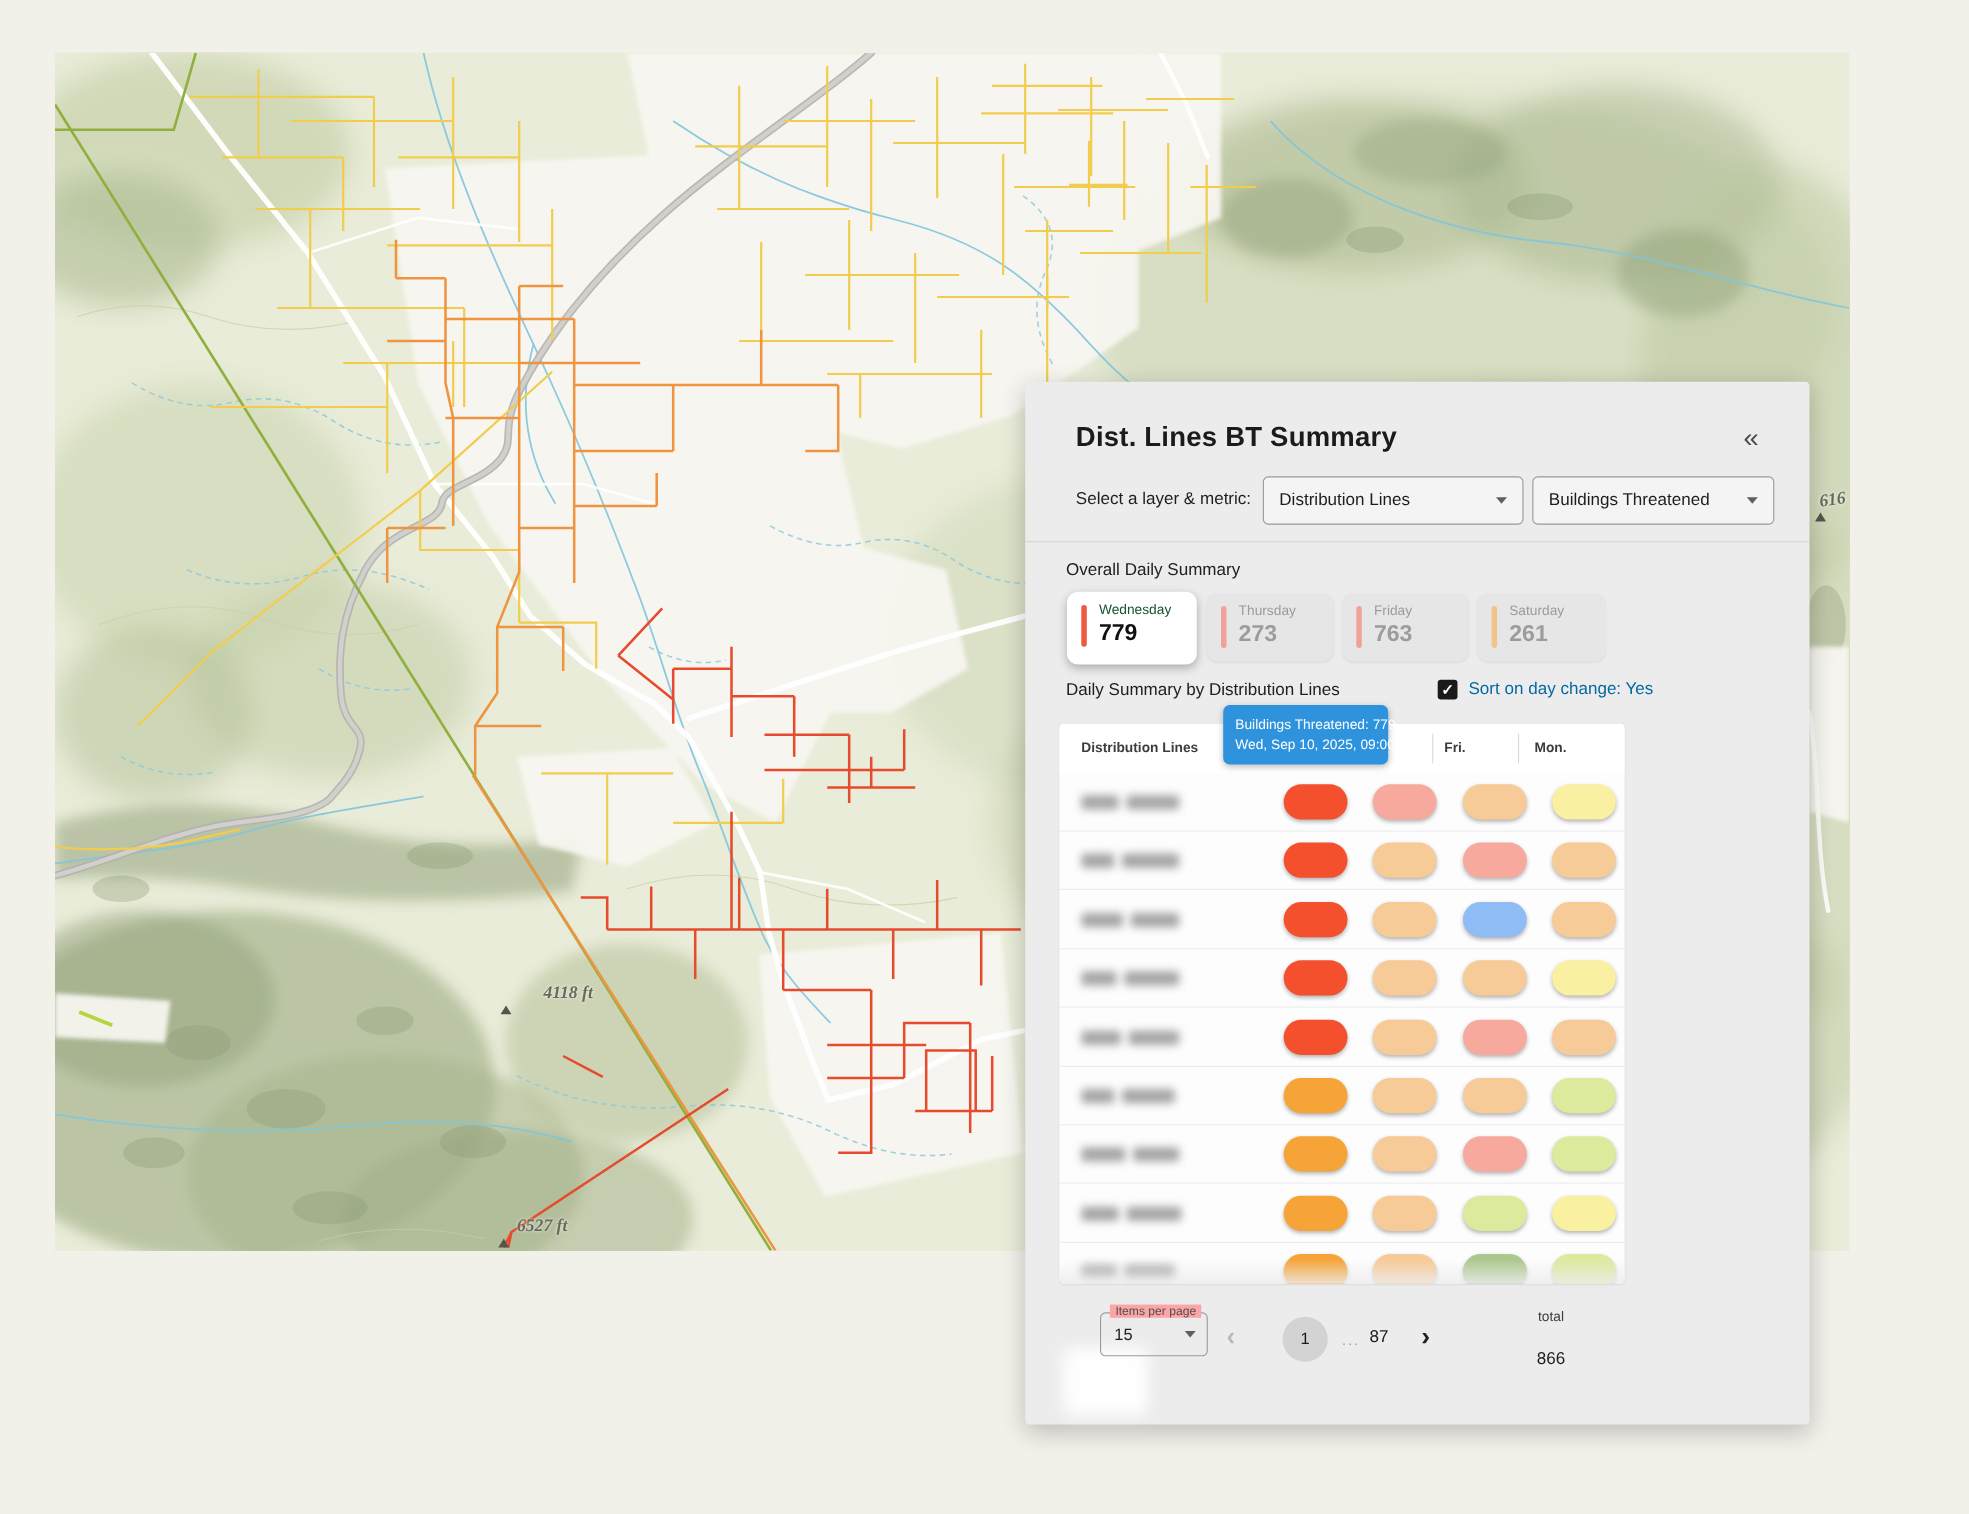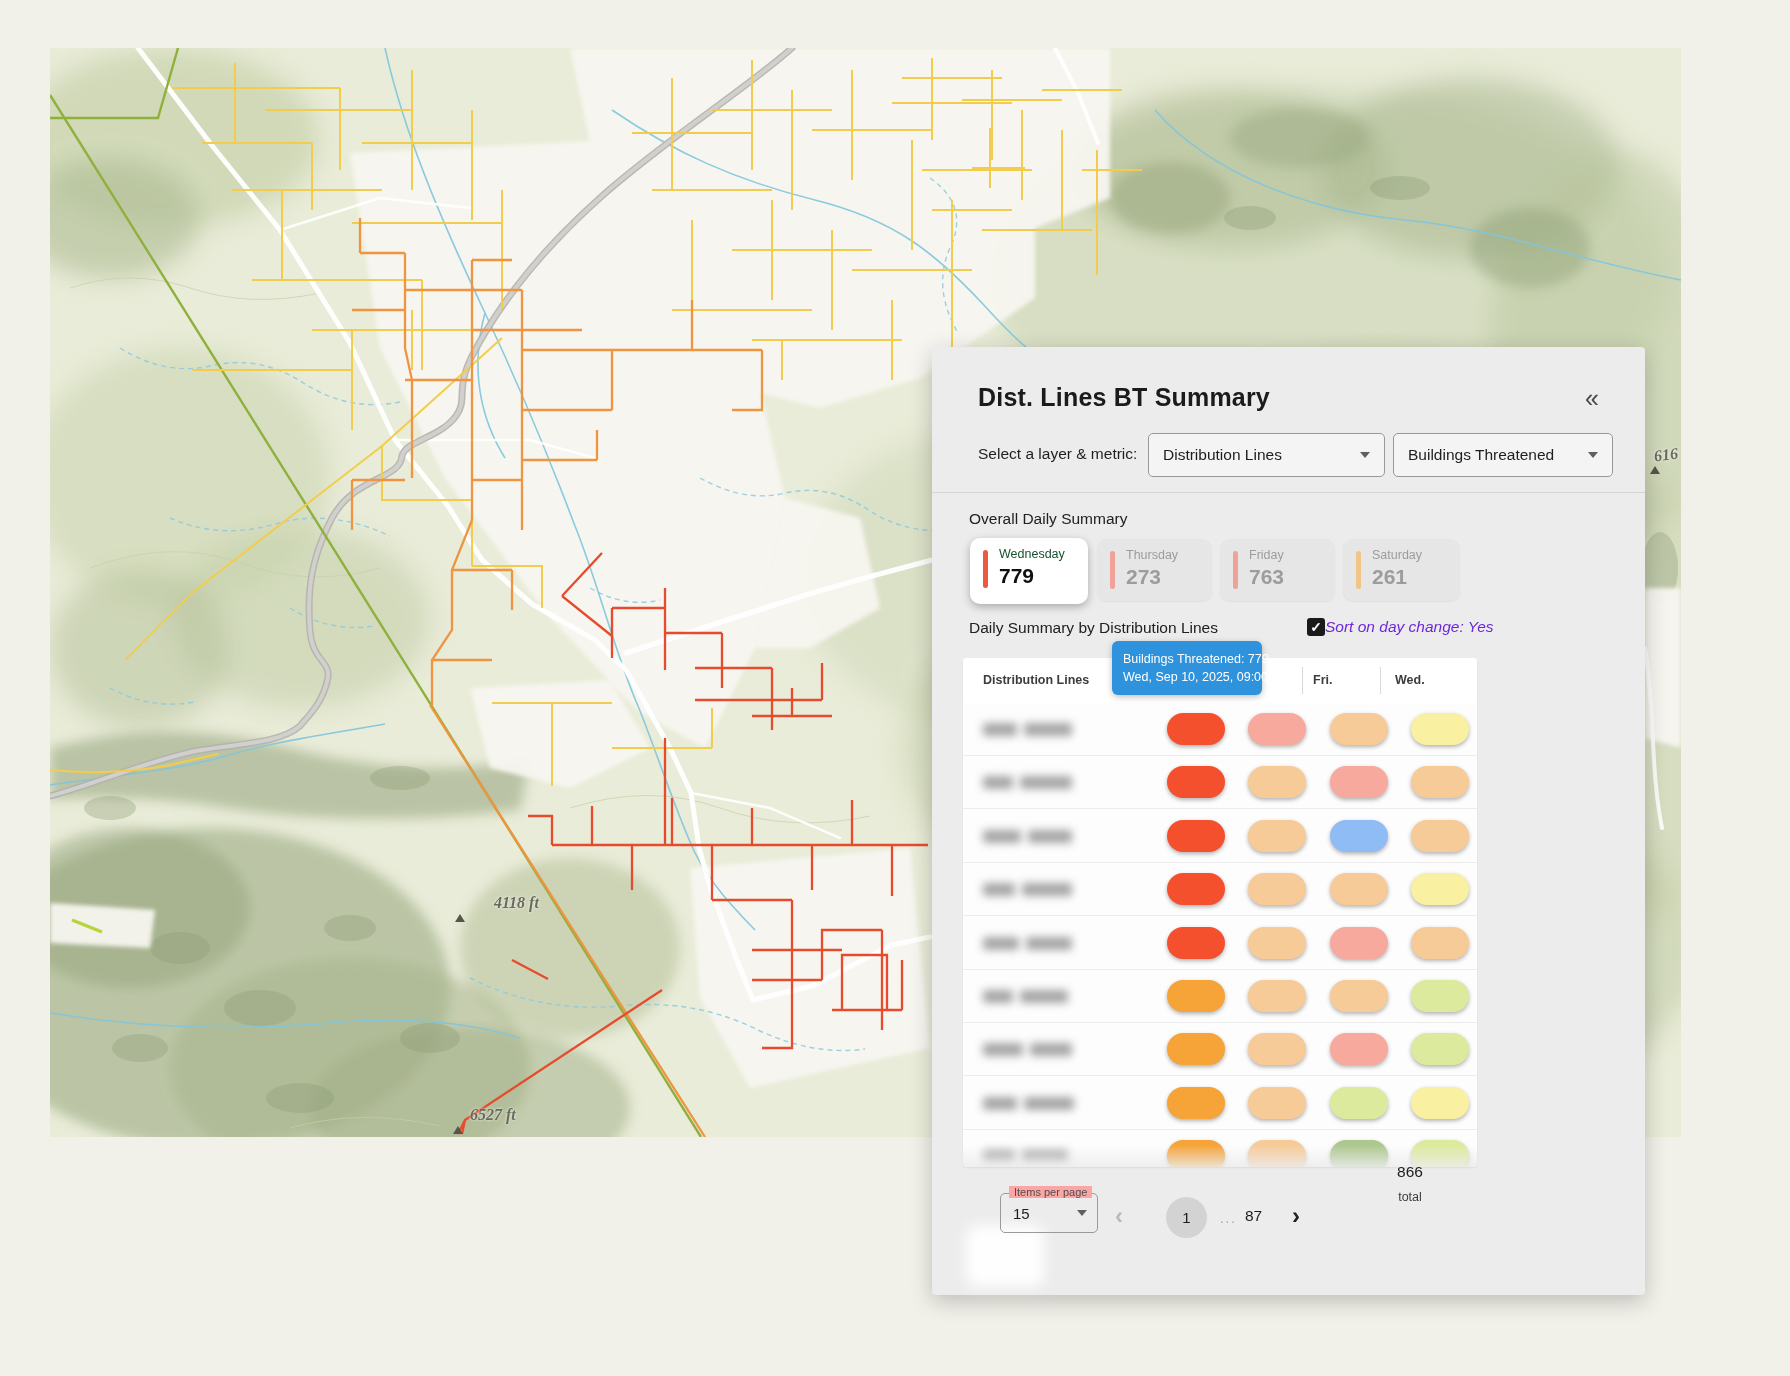--- a/index.html
+++ b/index.html
@@ -80,21 +80,21 @@
     position:absolute;left:29px;top:26px;font-size:21px;font-weight:700;color:#9c9c9c;
   }
   .day-card.selected .day{color:#14532d;}
   .day-card.selected .num{color:#101010;}
   
   .sort-box{position:absolute;left:375px;top:271px;display:flex;align-items:center;cursor:pointer;}
   .checkbox{
     width:18px;height:18px;background:#1a1a1a;border-radius:3px;flex:none;
     color:#fff;font-size:14px;font-weight:700;text-align:center;line-height:18px;
   }
-  .sort-label{font-size:15.5px;color:#6d28d9;white-space:nowrap;font-style:italic;}
+  .sort-label{margin-left:10px;font-size:15.5px;color:#0369a1;white-space:nowrap;}
   
   .bt-table{
     position:absolute;left:31px;top:311px;width:514px;height:509px;background:#fdfdfd;
     border-radius:4px;overflow:hidden;box-shadow:0 1px 2px rgba(0,0,0,.08);
   }
   .bt-header{position:absolute;left:0;top:0;width:100%;height:45px;background:#fff;}
   .bt-header .first-col{
     position:absolute;left:20px;top:15px;font-size:12.5px;font-weight:700;color:#3c3c3c;
   }
   .col-head{position:absolute;top:15px;font-size:12.5px;font-weight:700;color:#3c3c3c;}
@@ -134,21 +134,21 @@
   .pg-chevron{position:absolute;font-size:24px;line-height:24px;cursor:pointer;user-select:none;font-weight:700;}
   .pg-prev{left:183px;top:857px;color:#b9b9b9;}
   .pg-next{left:360px;top:857px;color:#222;}
   .pg-current{
     position:absolute;left:234px;top:850px;width:41px;height:41px;border-radius:50%;
     background:#d3d3d3;text-align:center;line-height:41px;font-size:15px;color:#1c1c1c;cursor:pointer;
   }
   .pg-ellipsis{position:absolute;left:288px;top:864px;color:#9e9e9e;font-size:13px;letter-spacing:2px;}
   .pg-last{position:absolute;left:313px;top:860px;font-size:15.5px;color:#1c1c1c;cursor:pointer;}
   .pg-total-label{position:absolute;left:438px;top:843px;width:80px;text-align:center;font-size:12.5px;color:#3d3d3d;}
-  .pg-total-value{position:absolute;left:438px;top:816px;width:80px;text-align:center;font-size:15.5px;color:#1c1c1c;}
+  .pg-total-value{position:absolute;left:438px;top:880px;width:80px;text-align:center;font-size:15.5px;color:#1c1c1c;}
   .smear{
     position:absolute;left:34px;top:878px;width:78px;height:62px;border-radius:10px;
     background:rgba(255,255,255,.95);filter:blur(7px);
   }
 </style>
 </head>
 <body>
 
 <div class="map">
   <svg width="1631" height="1089" viewBox="0 0 1631 1089">
@@ -342,21 +342,21 @@
   </div>
 
   <div class="bt-table">
     <div class="bt-header">
       <span class="first-col">Distribution Lines</span>
       <span class="col-sep" style="left:183px;"></span>
       <span class="col-sep" style="left:261px;"></span>
       <span class="col-sep" style="left:339px;"></span>
       <span class="col-sep" style="left:417px;"></span>
       <span class="col-head" style="left:350px;">Fri.</span>
-      <span class="col-head" style="left:432px;">Wed.</span>
+      <span class="col-head" style="left:432px;">Mon.</span>
     </div>
     <div class="bt-rows" id="bt-rows">
         <div class="bt-row" style="top: 0px;">
           <div class="name-blur">
             <i style="width: 34px;"></i>
             <i style="width: 48px;"></i>
           </div>
           <span class="pill" style="left: 204px; background: rgb(244, 80, 45);"></span>
           <span class="pill" style="left: 284.5px; background: rgb(247, 169, 158);"></span>
           <span class="pill" style="left: 366.5px; background: rgb(247, 203, 152);"></span>

